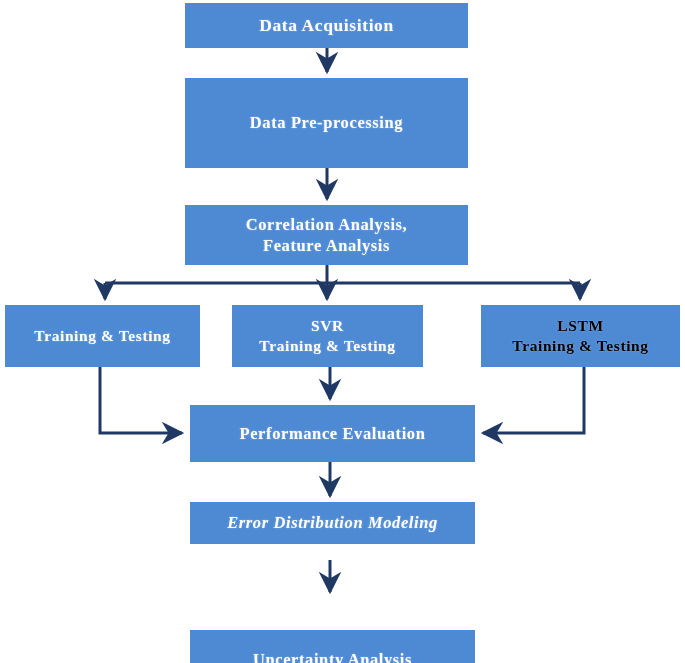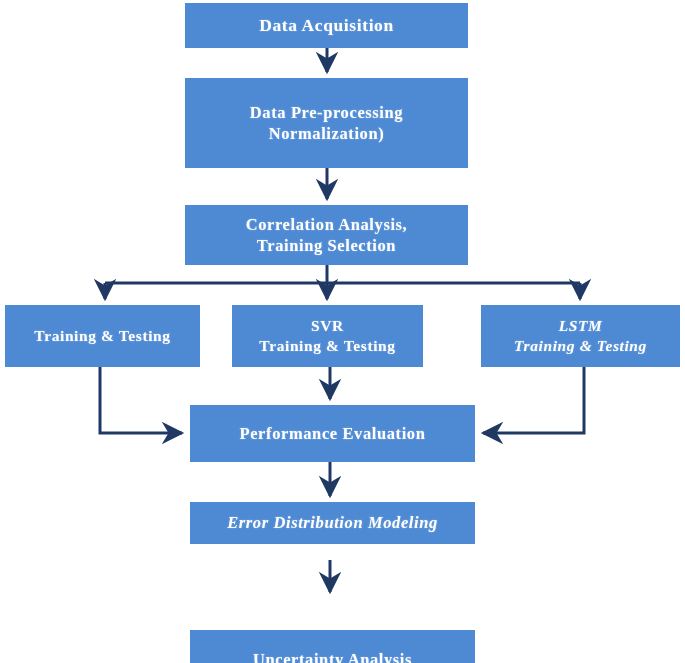--- a/index.html
+++ b/index.html
@@ -93,41 +93,40 @@
 
   <div id="nodes">
       <div class="node t-lg" style="left: 185px; top: 3px; width: 283px; height: 45px; background: rgb(78, 138, 212); color: rgb(255, 255, 255);">
         <span>
           <span class="ln">Data Acquisition</span>
         </span>
       </div>
       <div class="node t-md" style="left: 185px; top: 78px; width: 283px; height: 90px; background: rgb(78, 138, 212); color: #ffffff;">
         <span>
           <span class="ln">Data Pre-processing</span>
-          <span class="ln">Normalization)</span>
         </span>
       </div>
       <div class="node t-md" style="left: 185px; top: 205px; width: 283px; height: 60px; background: rgb(78, 138, 212); color: #ffffff;">
         <span>
           <span class="ln">Correlation Analysis,</span>
-          <span class="ln">Training Selection</span>
+          <span class="ln">Feature Analysis</span>
         </span>
       </div>
       <div class="node t-sm" style="left: 5px; top: 305px; width: 195px; height: 62px; background: rgb(78, 138, 212); color: rgb(255, 255, 255);">
         <span>
           <span class="ln">Training &amp; Testing</span>
         </span>
       </div>
       <div class="node t-sm" style="left: 232px; top: 305px; width: 191px; height: 62px; background: rgb(78, 138, 212); color: rgb(255, 255, 255);">
         <span>
           <span class="ln">SVR</span>
           <span class="ln">Training &amp; Testing</span>
         </span>
       </div>
-      <div class="node t-sm" style="left: 481px; top: 305px; width: 199px; height: 62px; background: rgb(78, 138, 212); color: #ffffff; font-style: italic;">
+      <div class="node t-sm" style="left: 481px; top: 305px; width: 199px; height: 62px; background: rgb(78, 138, 212); color: #000000;">
         <span>
           <span class="ln">LSTM</span>
           <span class="ln">Training &amp; Testing</span>
         </span>
       </div>
       <div class="node t-md" style="left: 190px; top: 405px; width: 285px; height: 57px; background: rgb(78, 138, 212); color: rgb(255, 255, 255);">
         <span>
           <span class="ln">Performance Evaluation</span>
         </span>
       </div>

